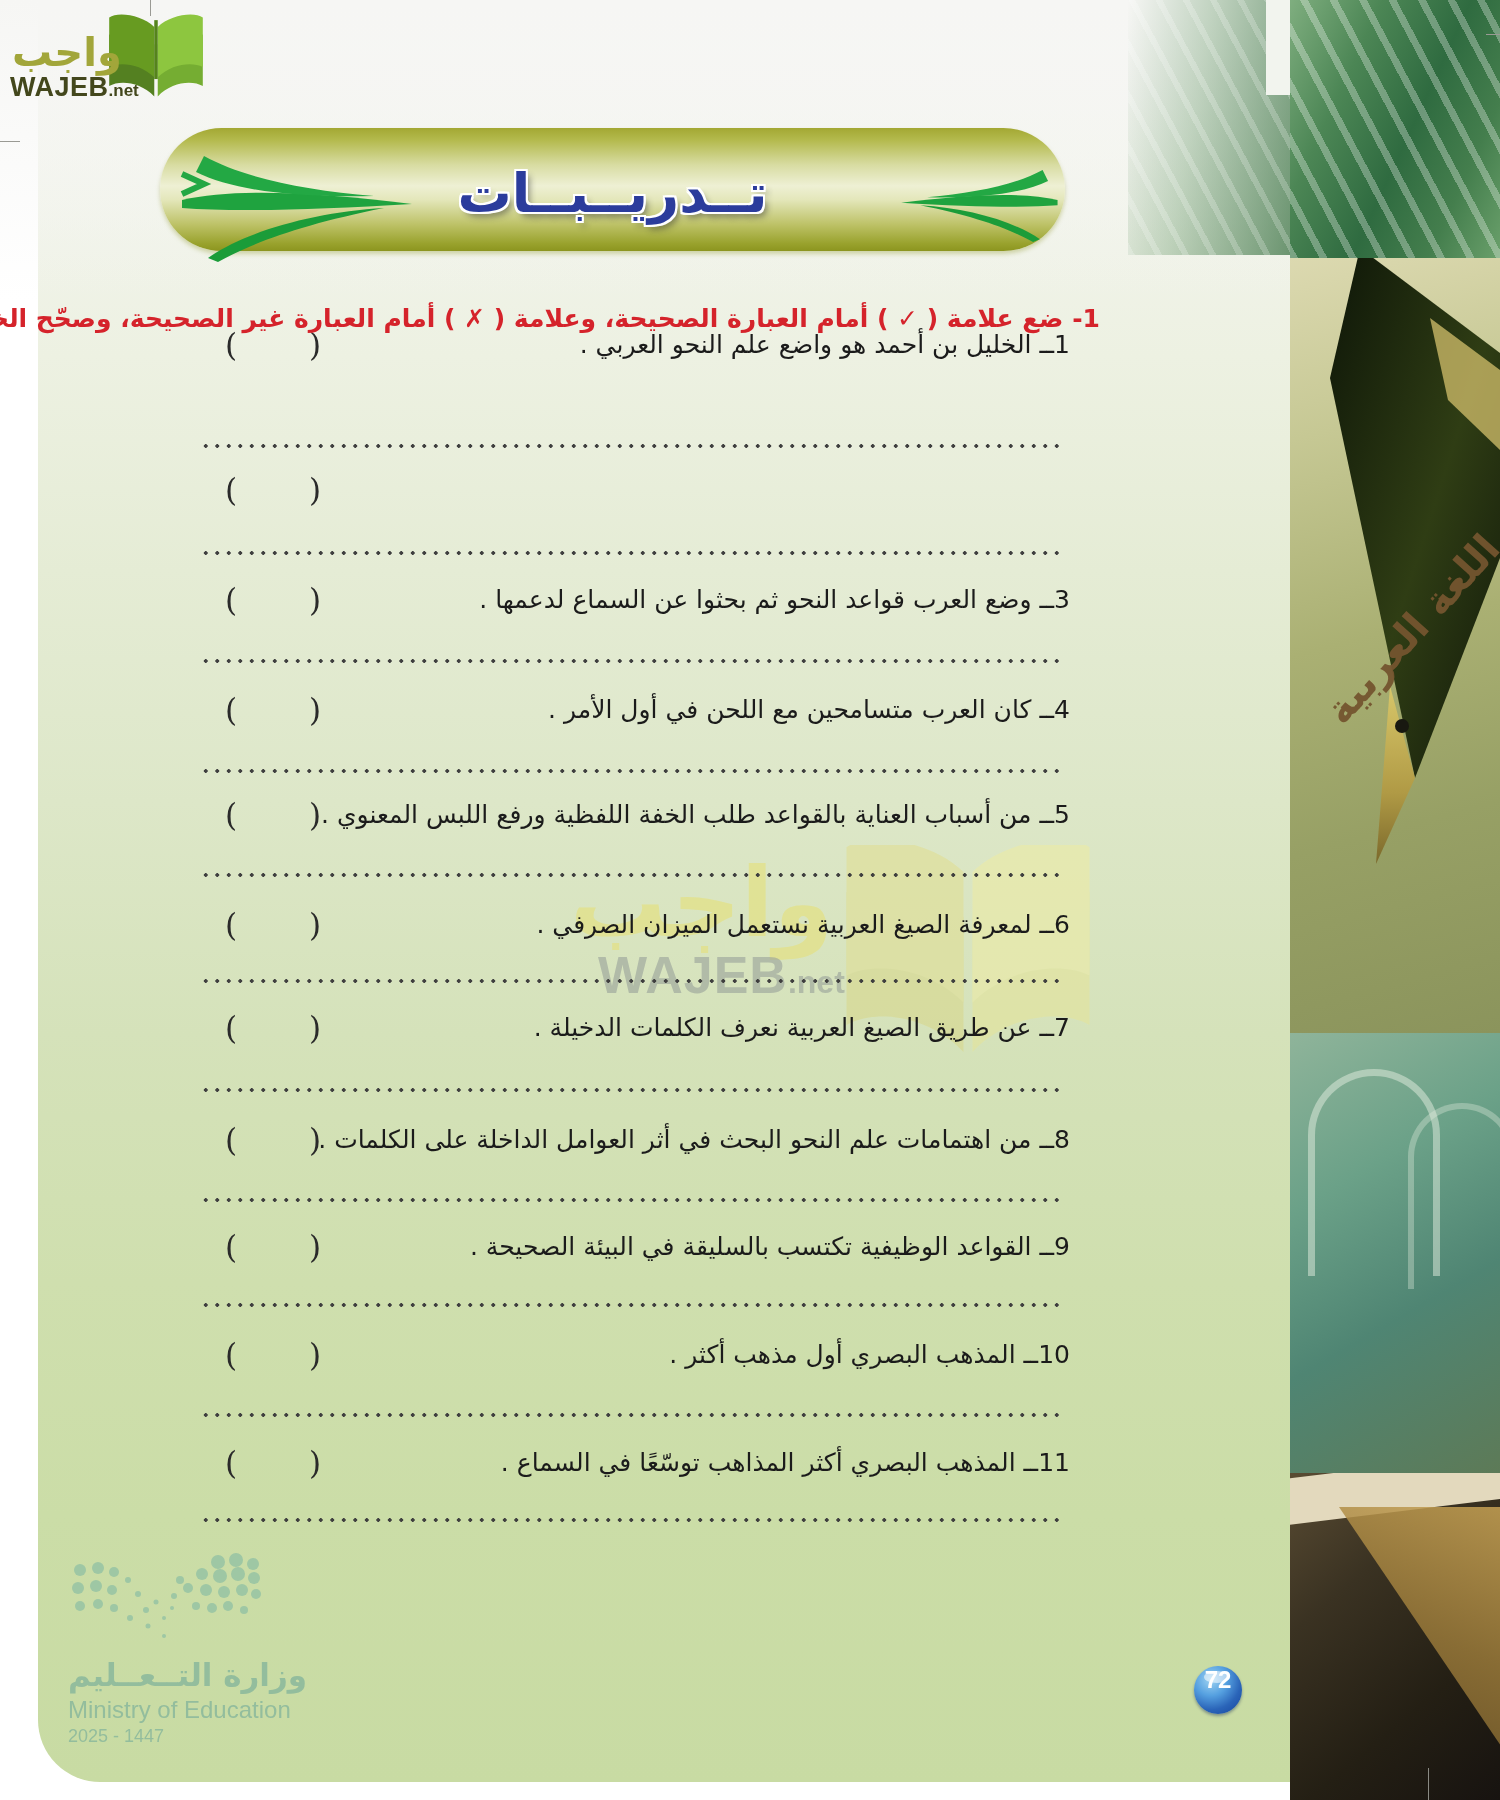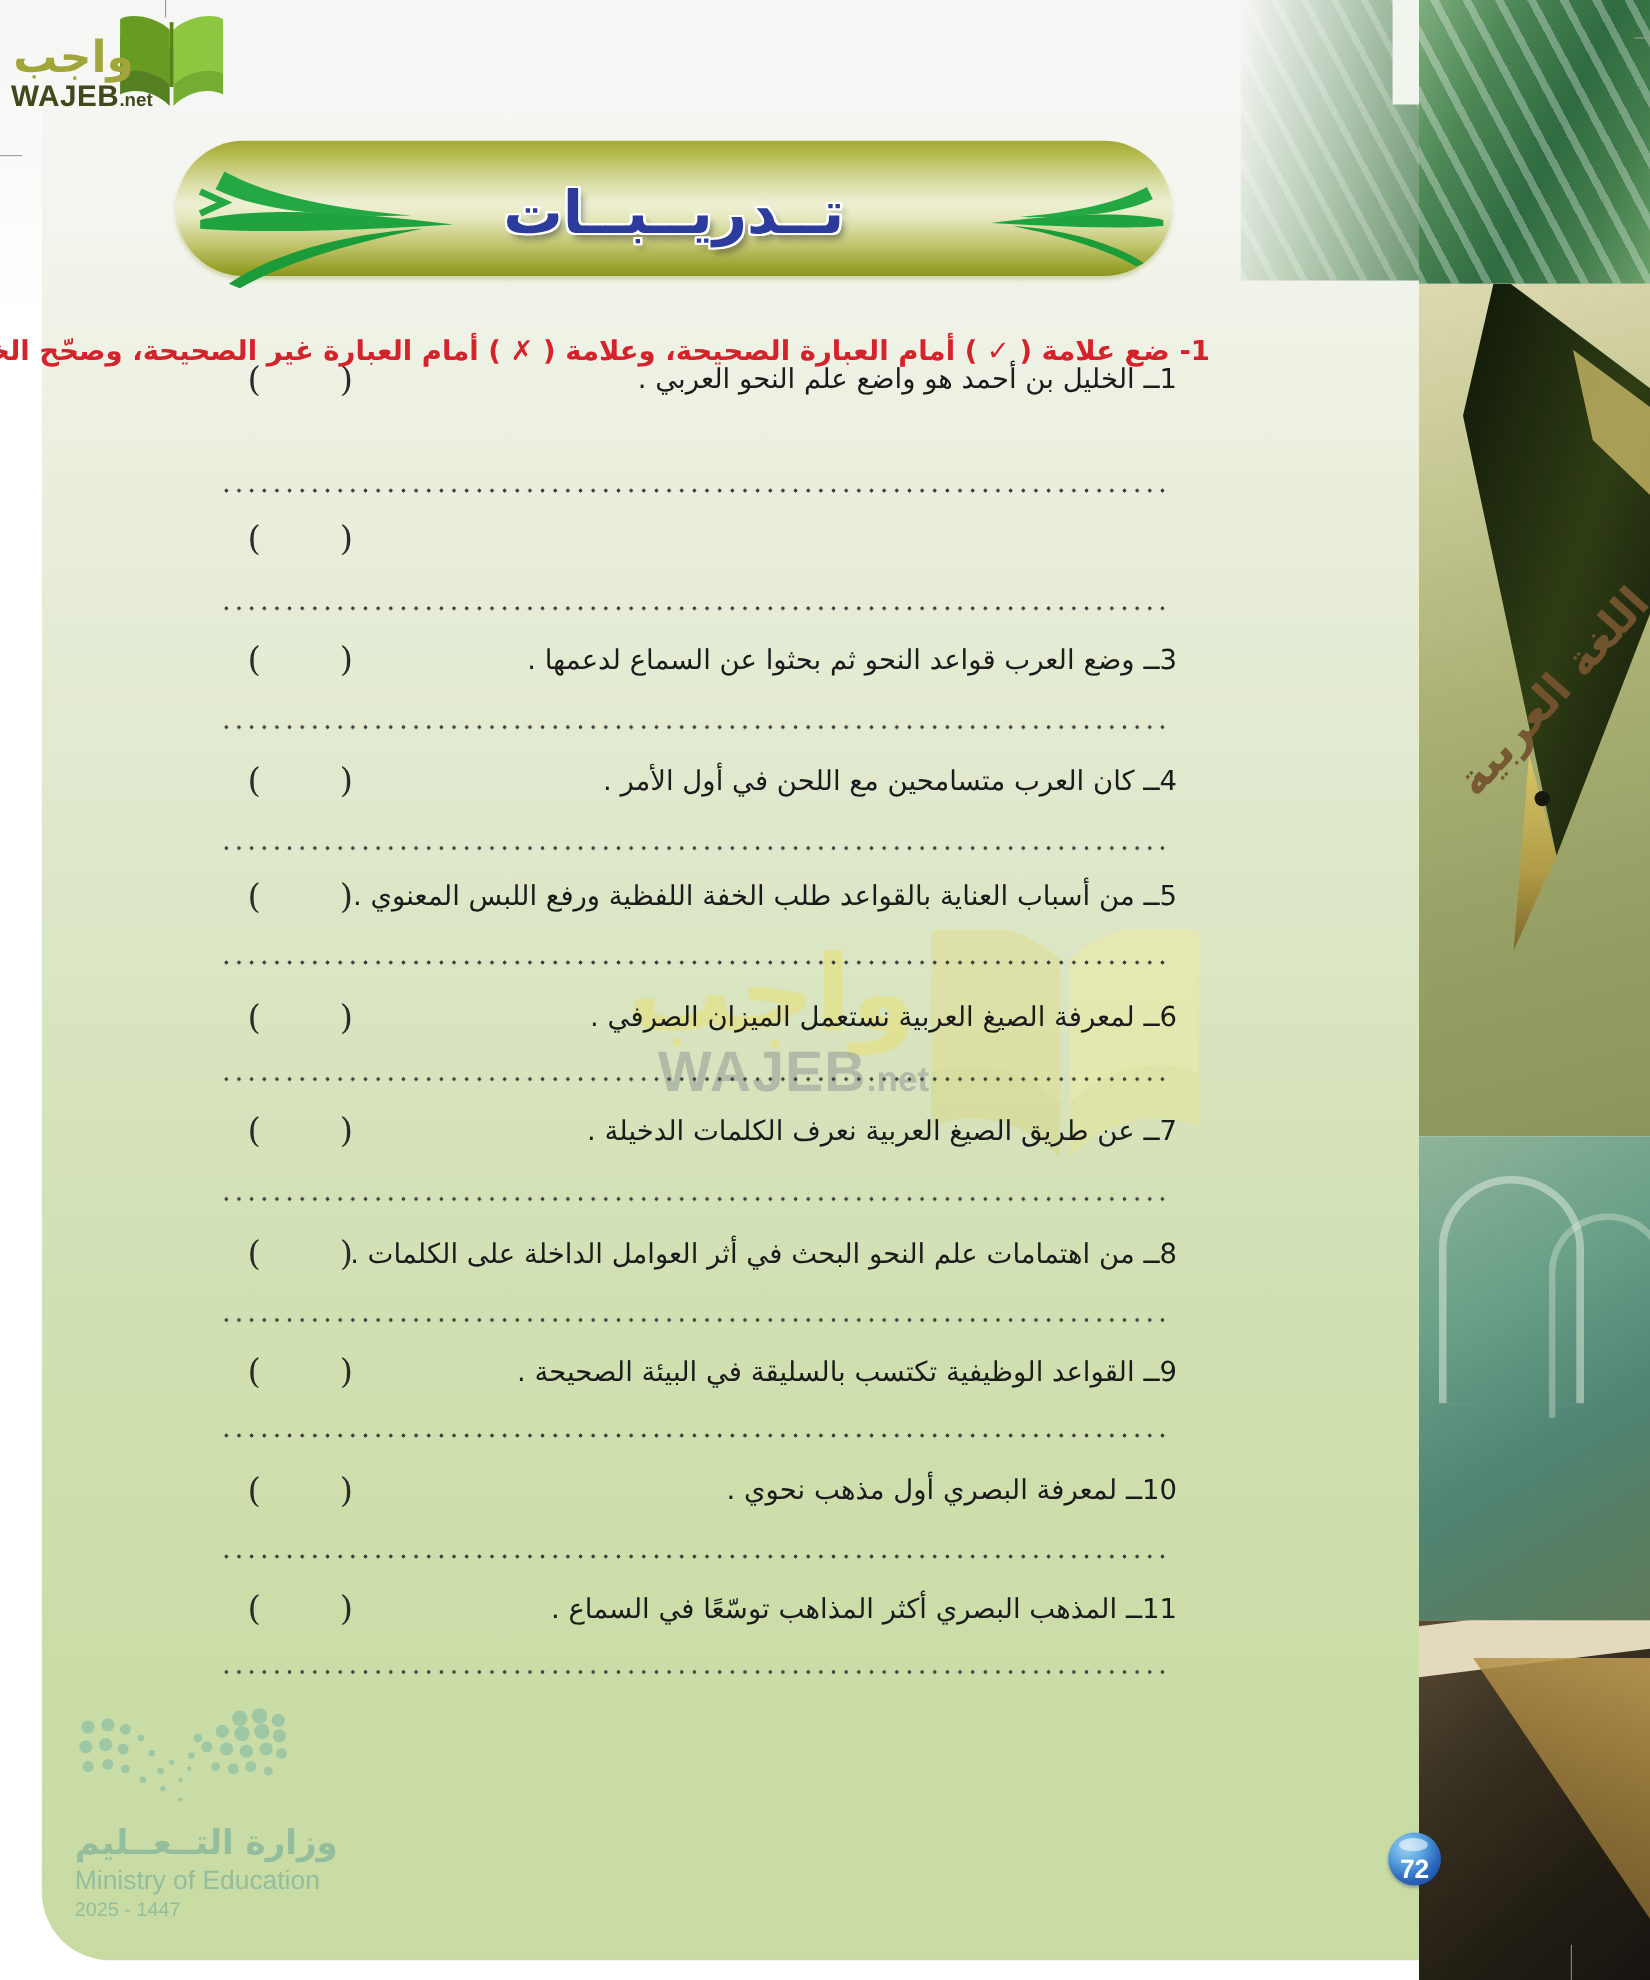--- a/index.html
+++ b/index.html
@@ -110,24 +110,24 @@
   .wm-en .small{font-size:32px;}
   .wm-book{position:absolute;left:258px;top:0;opacity:.62;}
 
   
   .ministry{left:68px;top:1552px;width:280px;z-index:4;color:#93bd9d;}
   .ministry-dots{display:block;}
   .ministry-ar{font-size:31px;font-weight:bold;direction:rtl;text-align:left;
     margin:6px 0 2px 0;line-height:1.1;}
   .ministry-en{font-family:"Liberation Sans",sans-serif;font-size:24px;margin-top:4px;}
   .ministry-years{font-family:"Liberation Sans",sans-serif;font-size:18px;margin-top:2px;}
-  .page-circle{left:1262px;top:1666px;width:48px;height:48px;border-radius:50%;z-index:4;
+  .page-circle{left:1194px;top:1666px;width:48px;height:48px;border-radius:50%;z-index:4;
     background:radial-gradient(circle at 35% 28%,#9fd4f2 0%,#55a0e0 35%,#2a64b8 65%,#15449c 100%);
     box-shadow:0 2px 3px rgba(20,40,90,.4);
-    display:flex;align-items:flex-end;justify-content:center;}
+    display:flex;align-items:flex-start;justify-content:center;}
   .page-circle::after{content:"";position:absolute;left:10px;top:5px;width:26px;height:12px;
     border-radius:50%;background:rgba(255,255,255,.55);}
   .page-num{color:#fff;font-family:"Liberation Sans",sans-serif;
     font-size:24px;font-weight:bold;}
 </style>
 </head>
 <body>
 
 <div class="abs page-bg"></div>
 <div class="abs outer-top"></div>
@@ -279,21 +279,21 @@
     <div class="dotline" style="top: 1197px;"></div>
     <div class="stmt-row" style="top: 1222px;">
       <div class="stmt-text">9ــ القواعد الوظيفية تكتسب بالسليقة في البيئة الصحيحة .</div>
       <div class="parens">
         <span>(</span>
         <span>)</span>
       </div>
     </div>
     <div class="dotline" style="top: 1302px;"></div>
     <div class="stmt-row" style="top: 1330px;">
-      <div class="stmt-text">10ــ لمعرفة البصري أول مذهب نحوي .</div>
+      <div class="stmt-text">10ــ المذهب البصري أول مذهب أكثر .</div>
       <div class="parens">
         <span>(</span>
         <span>)</span>
       </div>
     </div>
     <div class="dotline" style="top: 1412px;"></div>
     <div class="stmt-row" style="top: 1438px;">
       <div class="stmt-text">11ــ المذهب البصري أكثر المذاهب توسّعًا في السماع .</div>
       <div class="parens">
         <span>(</span>

